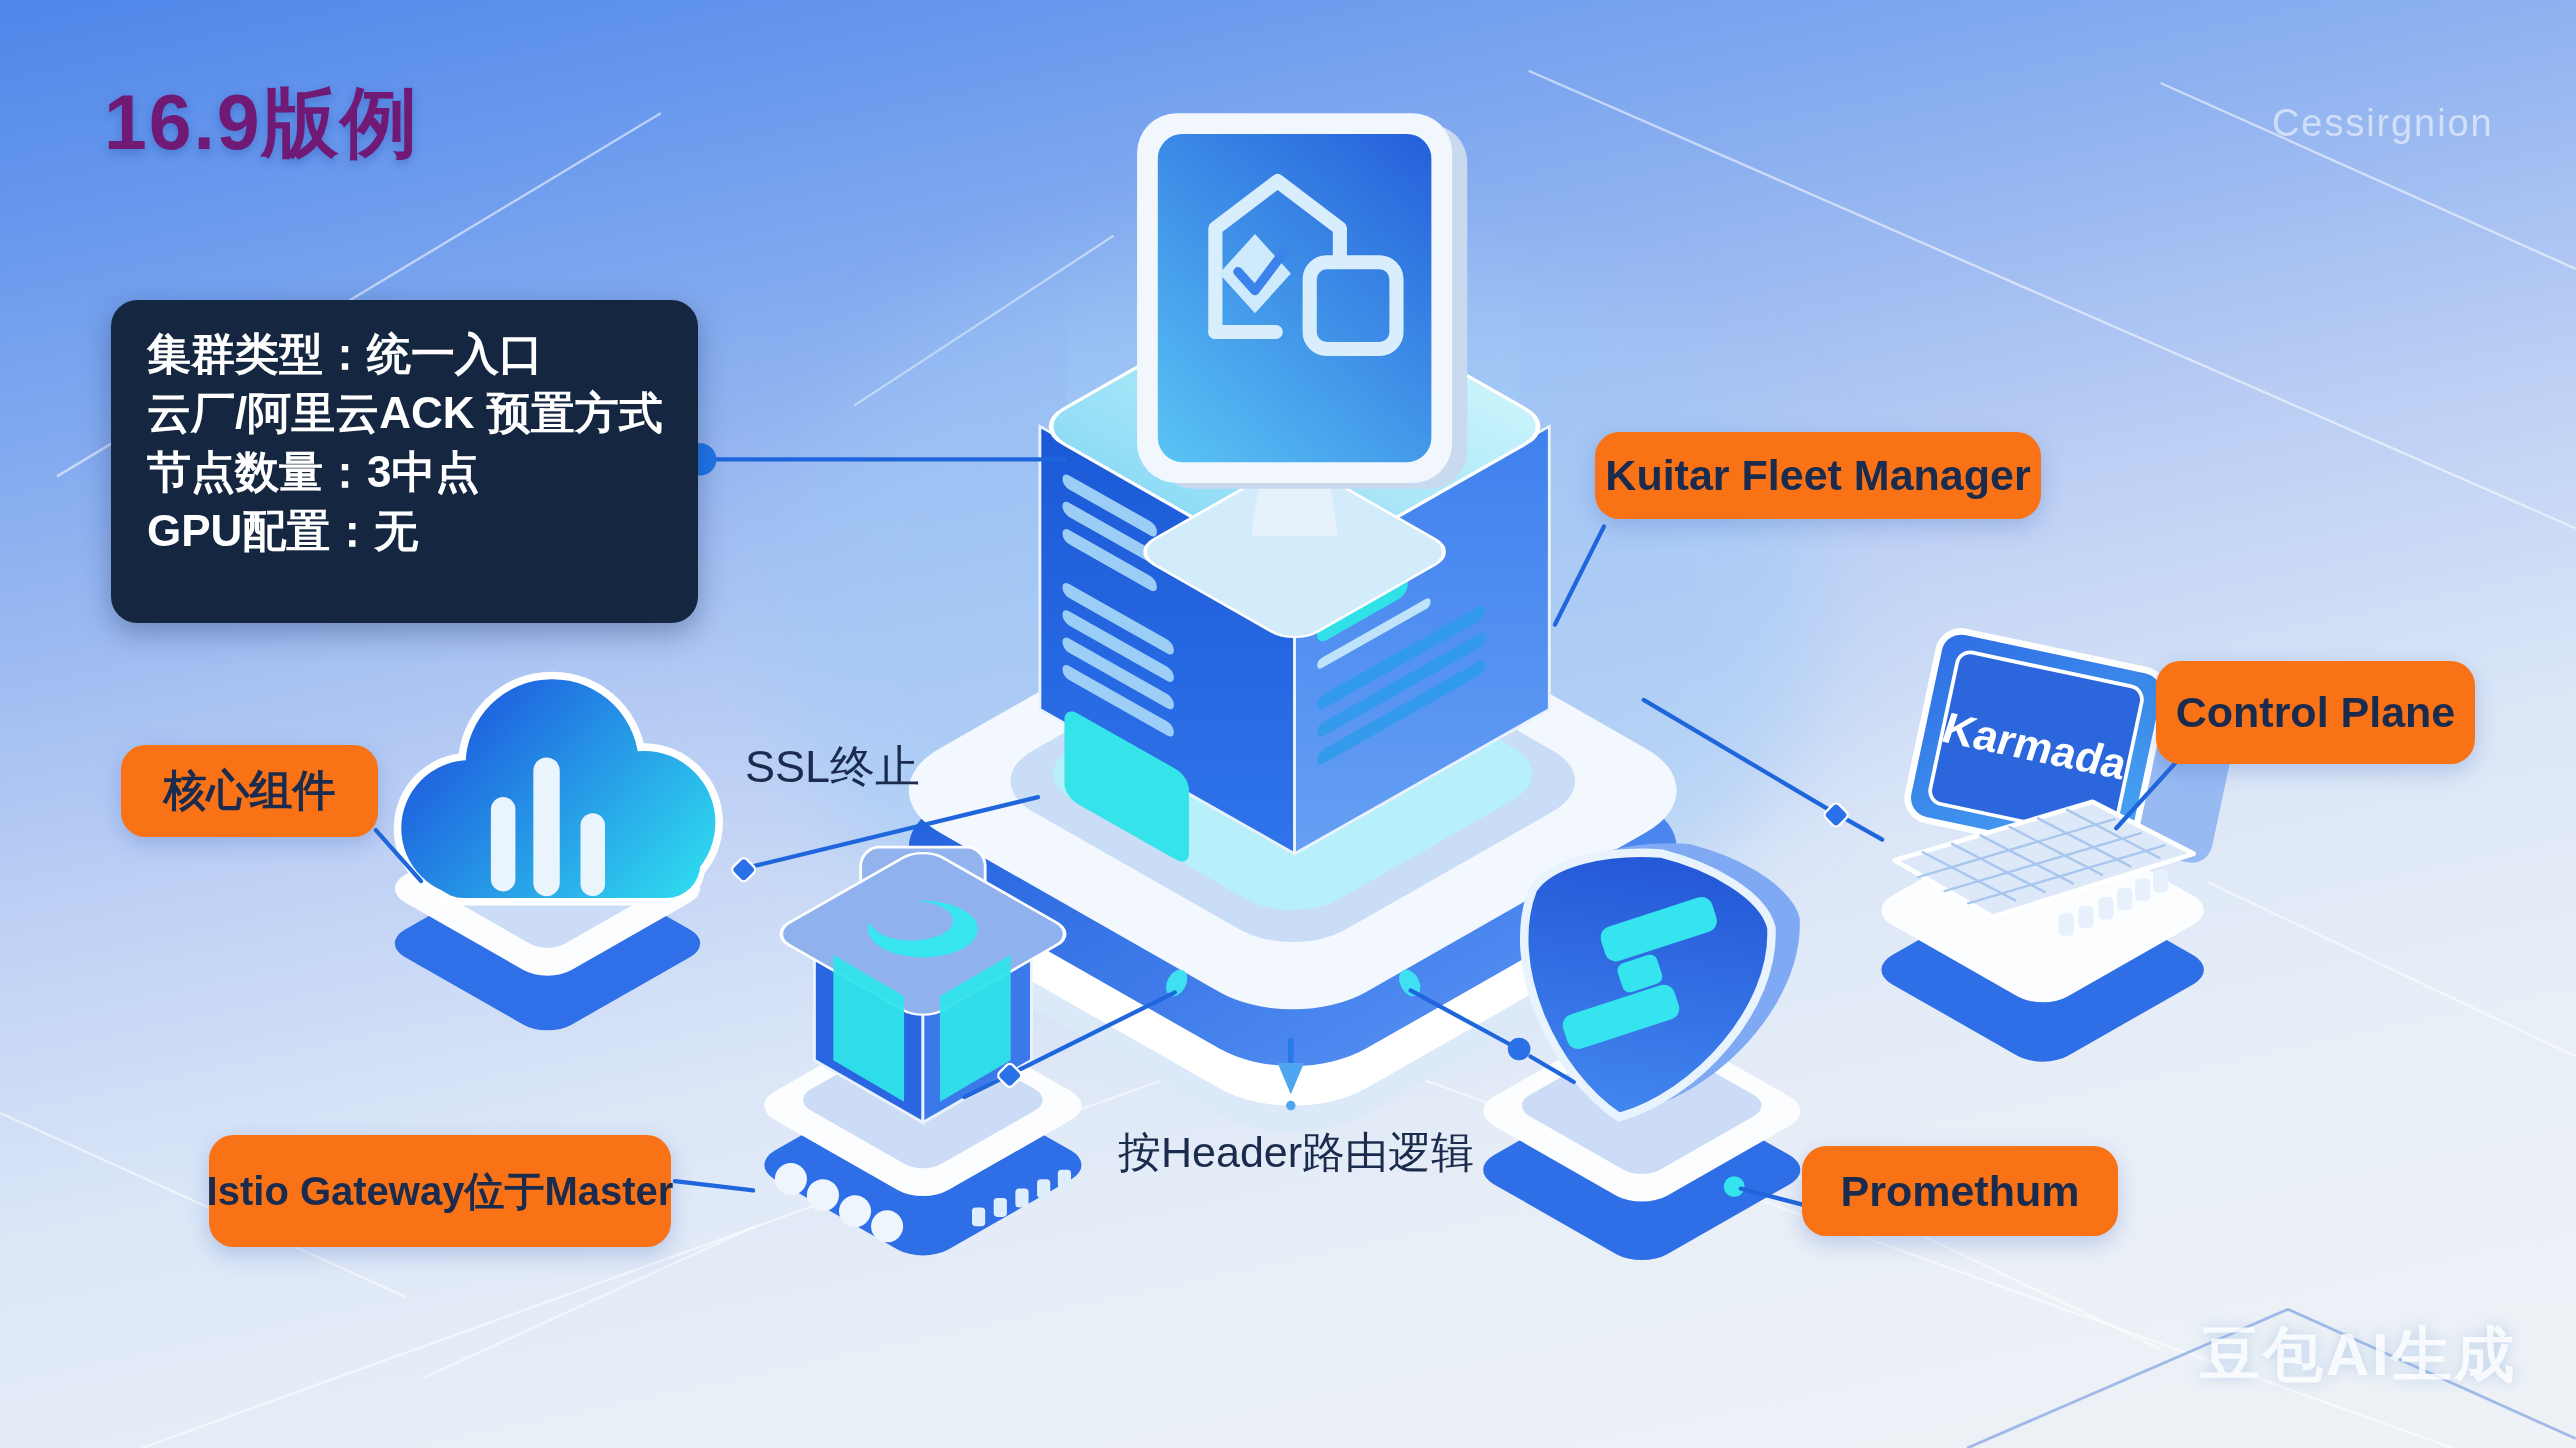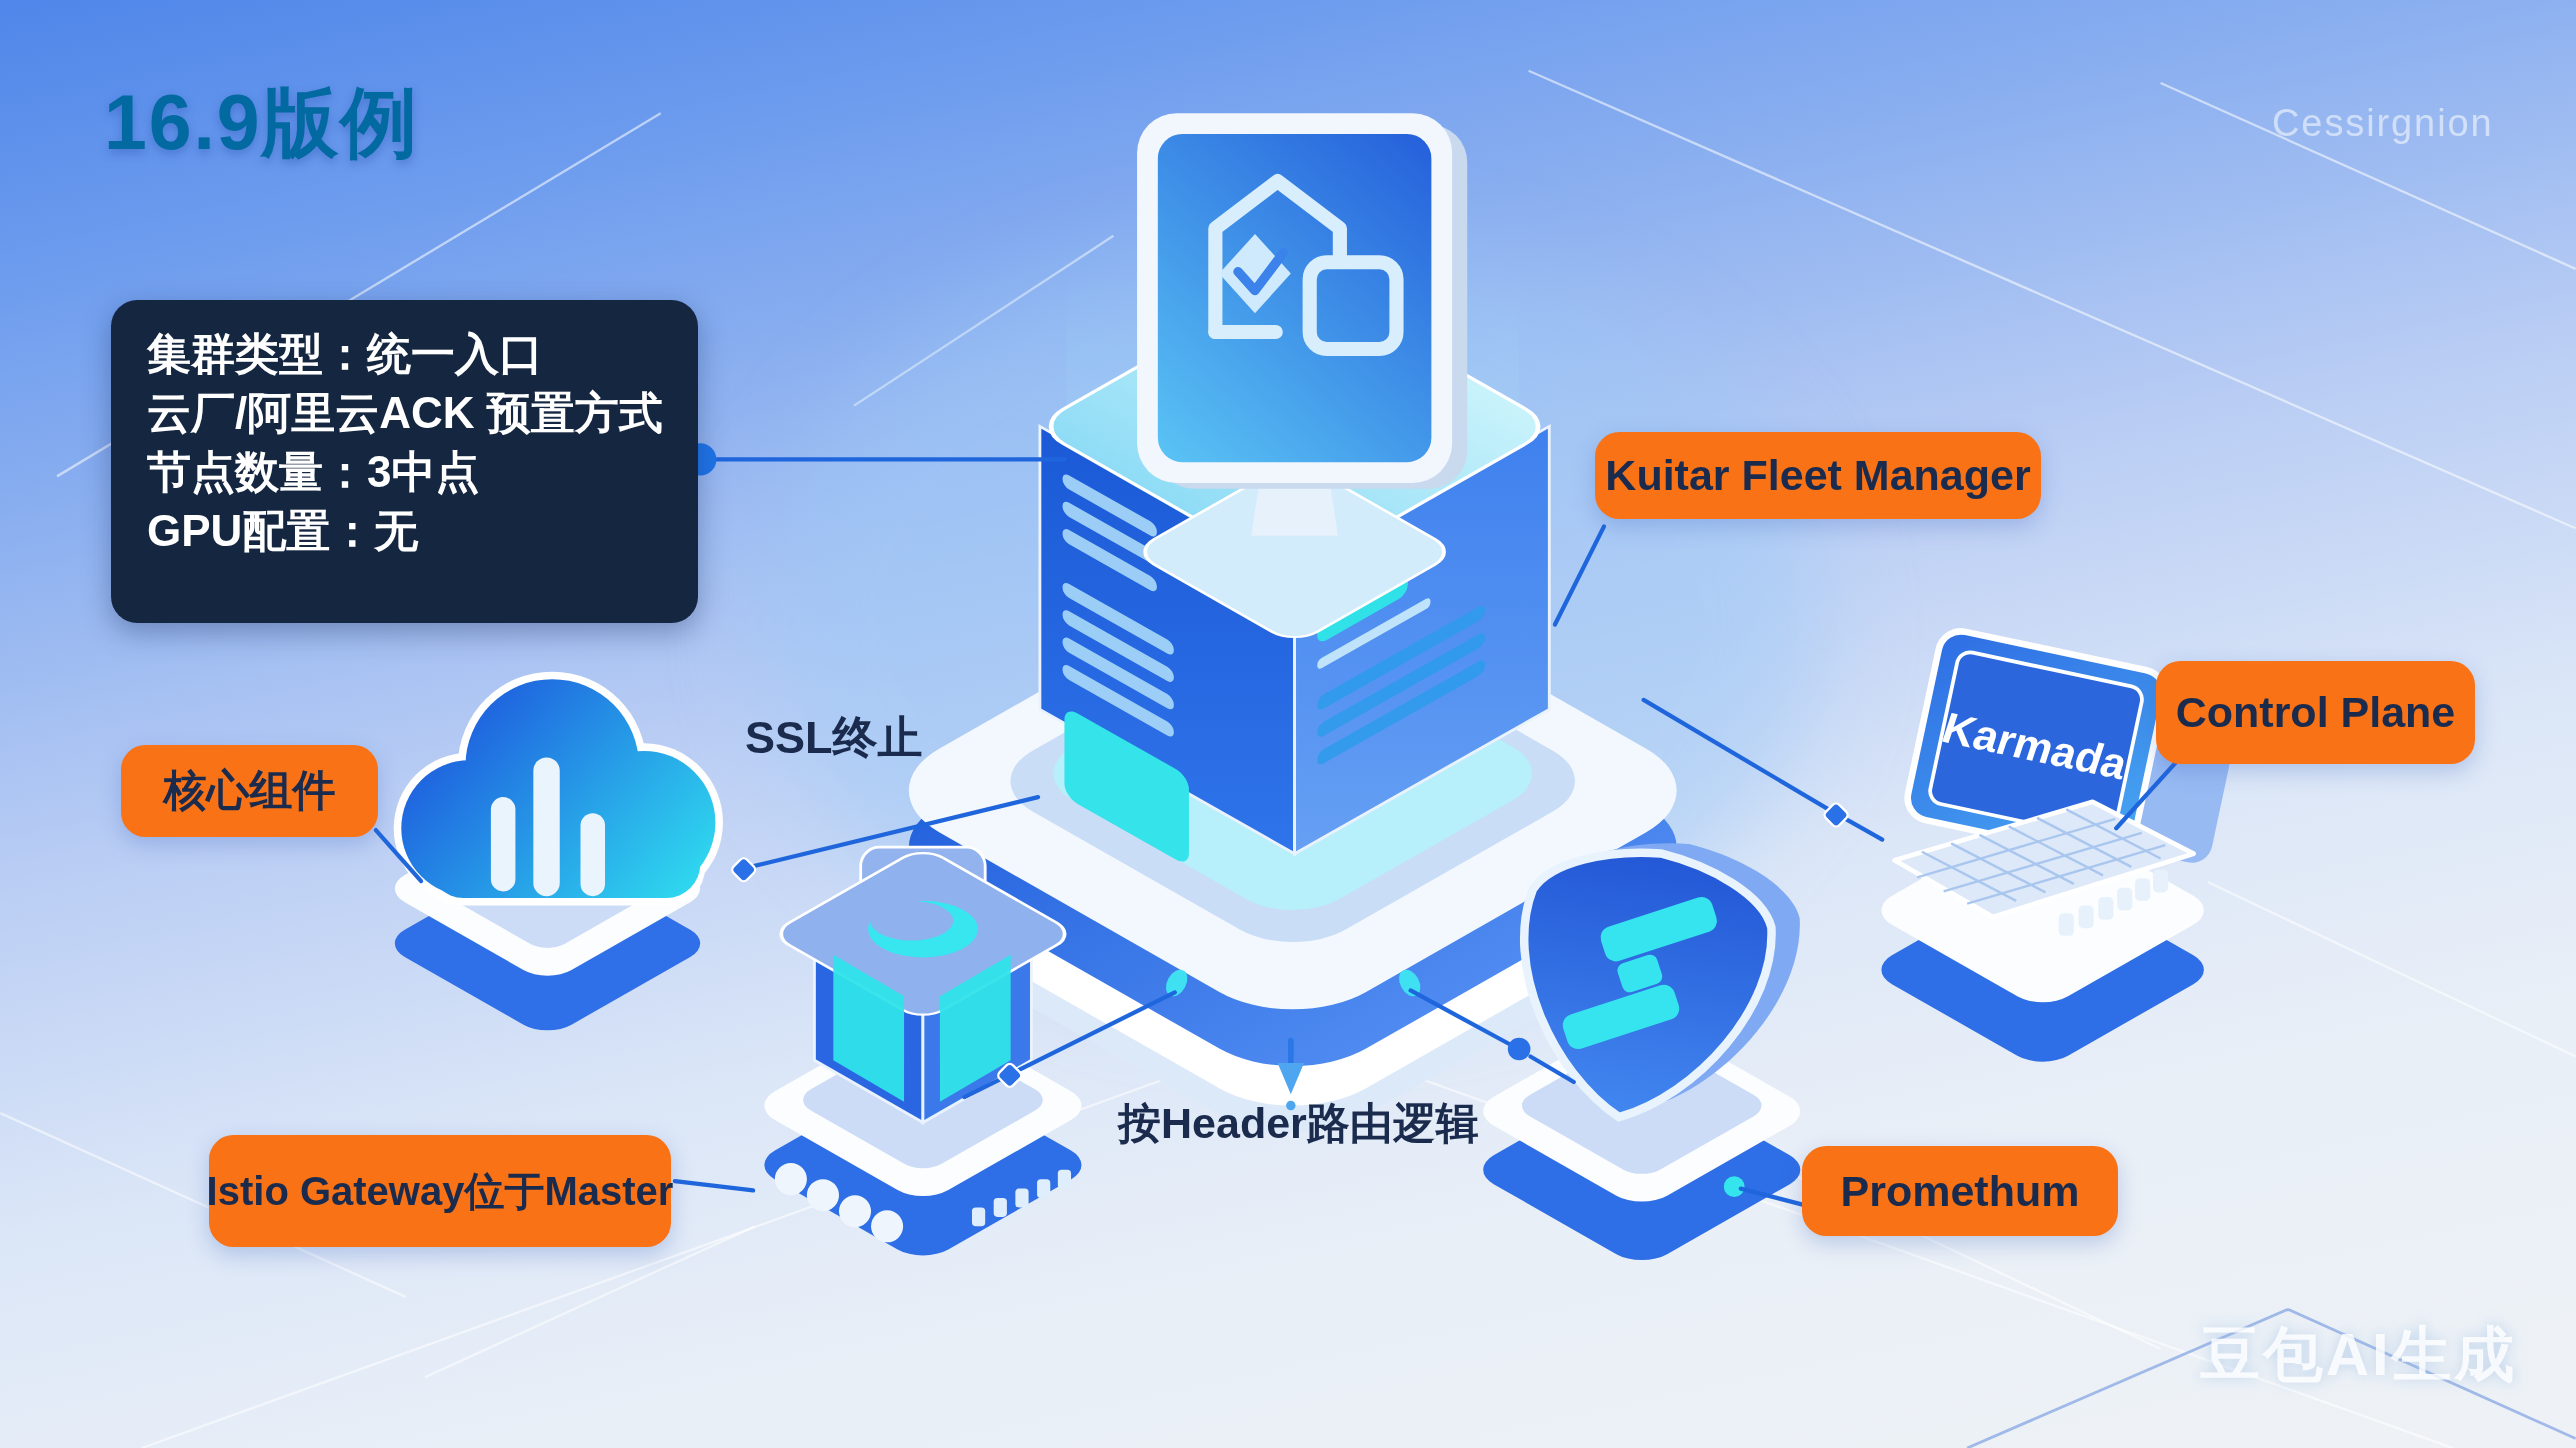--- a/index.html
+++ b/index.html
@@ -9,23 +9,23 @@
     background:linear-gradient(168deg,#4f86e9 0%,#6d9cee 14%,#8fb2f0 28%,#b9cdf4 44%,#dbe6f7 62%,#e9eff7 78%,#eef2f6 100%);
   }
   .abs{position:absolute;}
   .pill{
     position:absolute;background:#f97316;border-radius:24.5px;
     display:flex;align-items:center;justify-content:center;
     color:#1b2b4d;font-weight:600;font-size:43px;
     box-shadow:0 7.5px 21px rgba(60,100,190,.28);
     white-space:nowrap;
   }
-  .freetext{position:absolute;color:#1b2b4d;font-weight:700;white-space:nowrap;}
+  .freetext{position:absolute;color:#1b2b4d;font-weight:400;white-space:nowrap;margin-top:29px;}
   #page-title{
-    left:104px;top:72px;font-size:77px;font-weight:800;color:#0369a1;
+    left:104px;top:72px;font-size:77px;font-weight:800;color:#701a75;
     text-shadow:0 3.8px 9.4px rgba(30,70,160,.35);letter-spacing:1.9px;
   }
   #info-box{
     left:111px;top:300px;width:587px;height:323px;background:#152740;
     border-radius:26.4px;box-shadow:0 9.4px 28px rgba(20,40,90,.35);
     display:flex;flex-direction:column;justify-content:flex-start;
     padding:24.5px 19px 24.5px 36px;box-sizing:border-box;
   }
   #info-box .line{color:#ffffff;font-size:44px;font-weight:700;white-space:nowrap;}
   #wm-top{

